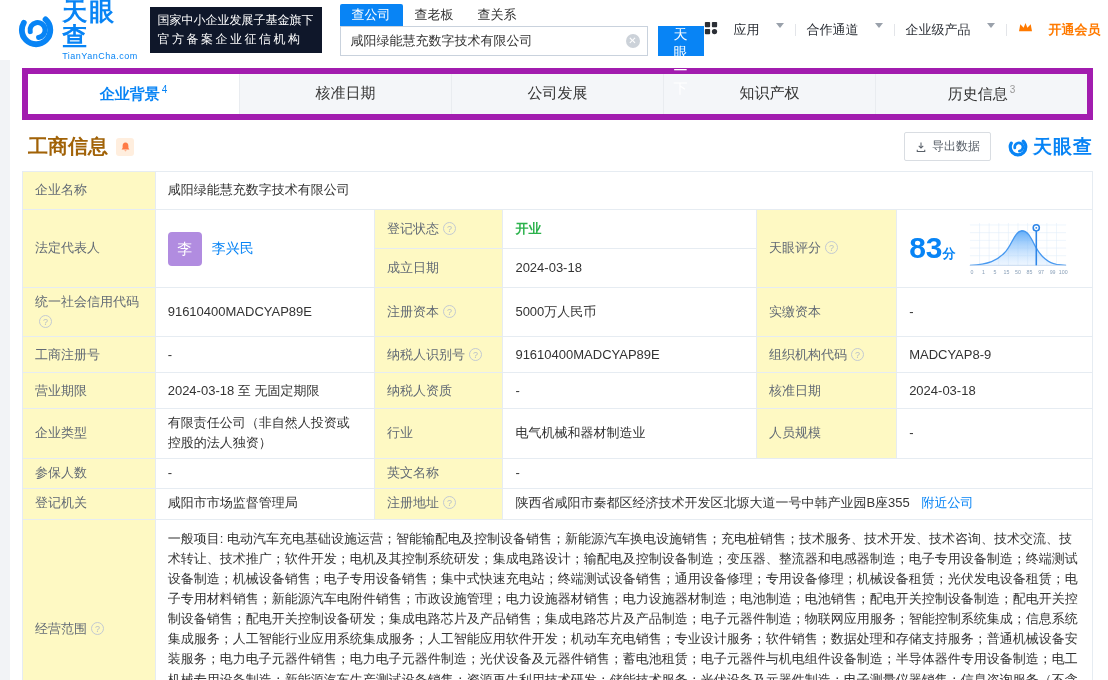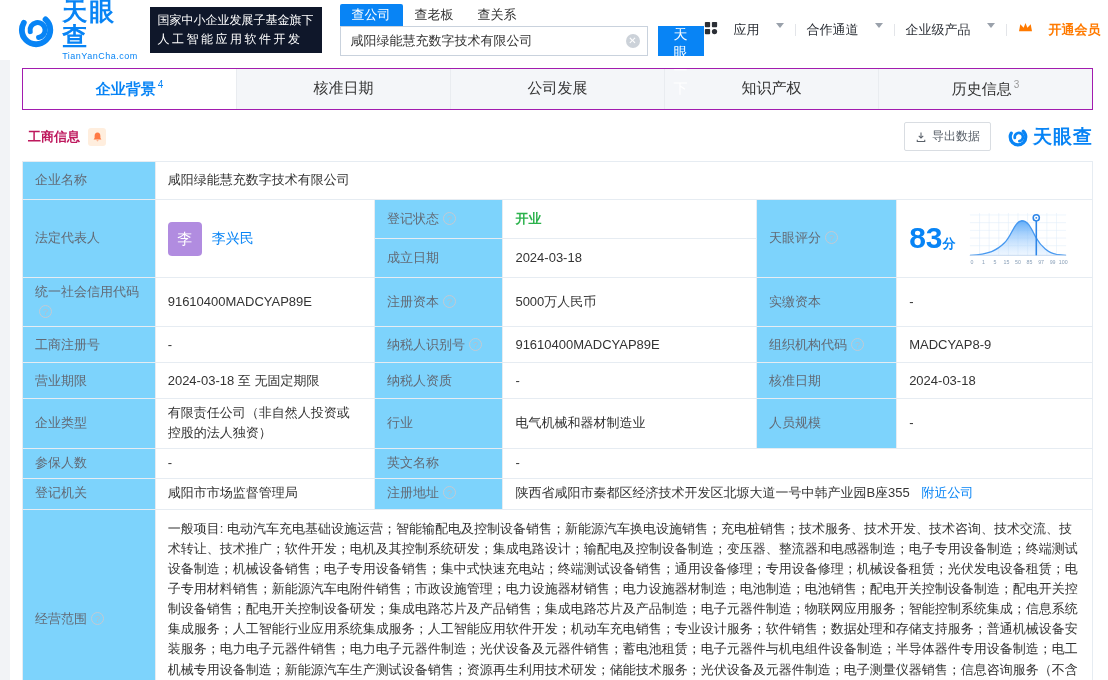--- a/index.html
+++ b/index.html
@@ -26,39 +26,39 @@
   .nav-item { display:flex; align-items:flex-start; gap:16px; cursor:pointer; }
   .nav-sep { width:1px; height:12px; background:#e3e5e9; margin:0 11px; }
   .caret { width:0; height:0; border-left:4px solid transparent; border-right:4px solid transparent; border-top:5px solid #9aa1ab; margin-top:2px; }
   .vip { color:#ff7a00; font-weight:bold; }
   .vip .caret { border-top-color:#ff7a00; }
 
   
   .main { background:#fff; margin-left:10px; min-height:620px; padding:8px 15px 0 12px; }
 
   
-  .page-tabs { display:flex; background:#f4f6f9; border:1px solid #a21caf; }
+  .page-tabs { display:flex; background:#f4f6f9; border:6px solid #a21caf; }
   .page-tab { flex:1; text-align:center; font-size:15px; color:#333; padding:10px 0; border-right:1px solid #e9ecf0; cursor:pointer; position:relative; }
   .page-tab:last-child { border-right:none; }
   .page-tab.active { background:#fff; color:#0884f5; font-weight:bold; }
   .page-tab sup { font-size:10px; font-weight:normal; margin-left:2px; color:#0884f5; }
   .page-tab sup.gray { color:#999; }
 
   
   .section-bar { display:flex; align-items:center; padding:12px 0 10px 6px; }
-  .section-title { font-size:13px; font-weight:bold; color:#be185d; }
+  .section-title { font-size:20px; font-weight:bold; color:#a16207; }
   .notice-badge { display:inline-flex; align-items:center; justify-content:center; width:18px; height:18px; background:#ffeede; border-radius:3px; margin-left:8px; cursor:pointer; }
   .export-btn { margin-left:auto; display:flex; align-items:center; gap:5px; border:1px solid #d9dde2; background:#fff; color:#596069; font-size:12px; padding:5px 10px; border-radius:2px; cursor:pointer; font-family:inherit; }
   .watermark { display:flex; align-items:center; gap:4px; margin-left:16px; }
   .watermark .wm-txt { font-size:19px; font-weight:bold; color:#0884f5; letter-spacing:1px; }
 
   
   table.info { width:100%; border-collapse:collapse; table-layout:fixed; }
   table.info td { border:1px solid #e6ecf2; padding:4px 12px; font-size:13px; line-height:1.55; vertical-align:middle; word-break:break-all; }
-  td.lbl { background:#7dd3fc; color:#626a75; }
+  td.lbl { background:#fef9c3; color:#626a75; }
   td.val { background:#fff; color:#333; }
   tr.h38 { height:38px; } tr.h39 { height:39px; } tr.h36 { height:36px; }
   tr.h46 { height:46px; } tr.h30 { height:30px; } tr.h31 { height:31px; }
   .help { display:inline-block; width:13px; height:13px; border:1px solid #c3cad3; border-radius:50%; color:#b6bec8; font-size:9px; line-height:12px; text-align:center; margin-left:4px; vertical-align:1px; cursor:pointer; }
   .help::after { content:"?"; }
   .link { color:#0884f5; cursor:pointer; text-decoration:none; }
   .status-open { color:#2bb24c; font-weight:bold; }
   .rep-cell { display:flex; align-items:center; gap:10px; }
   .avatar { width:34px; height:34px; border-radius:4px; background:#b18ce0; color:#fff; font-size:15px; display:flex; align-items:center; justify-content:center; flex:0 0 34px; }
   .rep-name { color:#0884f5; font-size:14px; cursor:pointer; }
@@ -76,21 +76,21 @@
       <circle cx="24" cy="24" r="17" stroke="#0884f5" stroke-width="7" fill="none" stroke-dasharray="80 30" stroke-dashoffset="18" stroke-linecap="round"></circle>
       <path d="M17 26 a9 9 0 1 1 10 7" stroke="#0884f5" stroke-width="6" fill="none" stroke-linecap="round"></path>
     </svg>
     <div class="logo-txt">
       <div class="cn">天眼查</div>
       <div class="en">TianYanCha.com</div>
     </div>
   </div>
   <div class="gov-badge">
     <div class="l1">国家中小企业发展子基金旗下</div>
-    <div class="l2">人工智能应用软件开发</div>
+    <div class="l2">官方备案企业征信机构</div>
   </div>
 
   <div class="search-wrap">
     <div class="search-tabs">
       <div class="search-tab active">查公司</div>
       <div class="search-tab">查老板</div>
       <div class="search-tab">查关系</div>
     </div>
     <div class="search-row">
       <div class="search-box">

